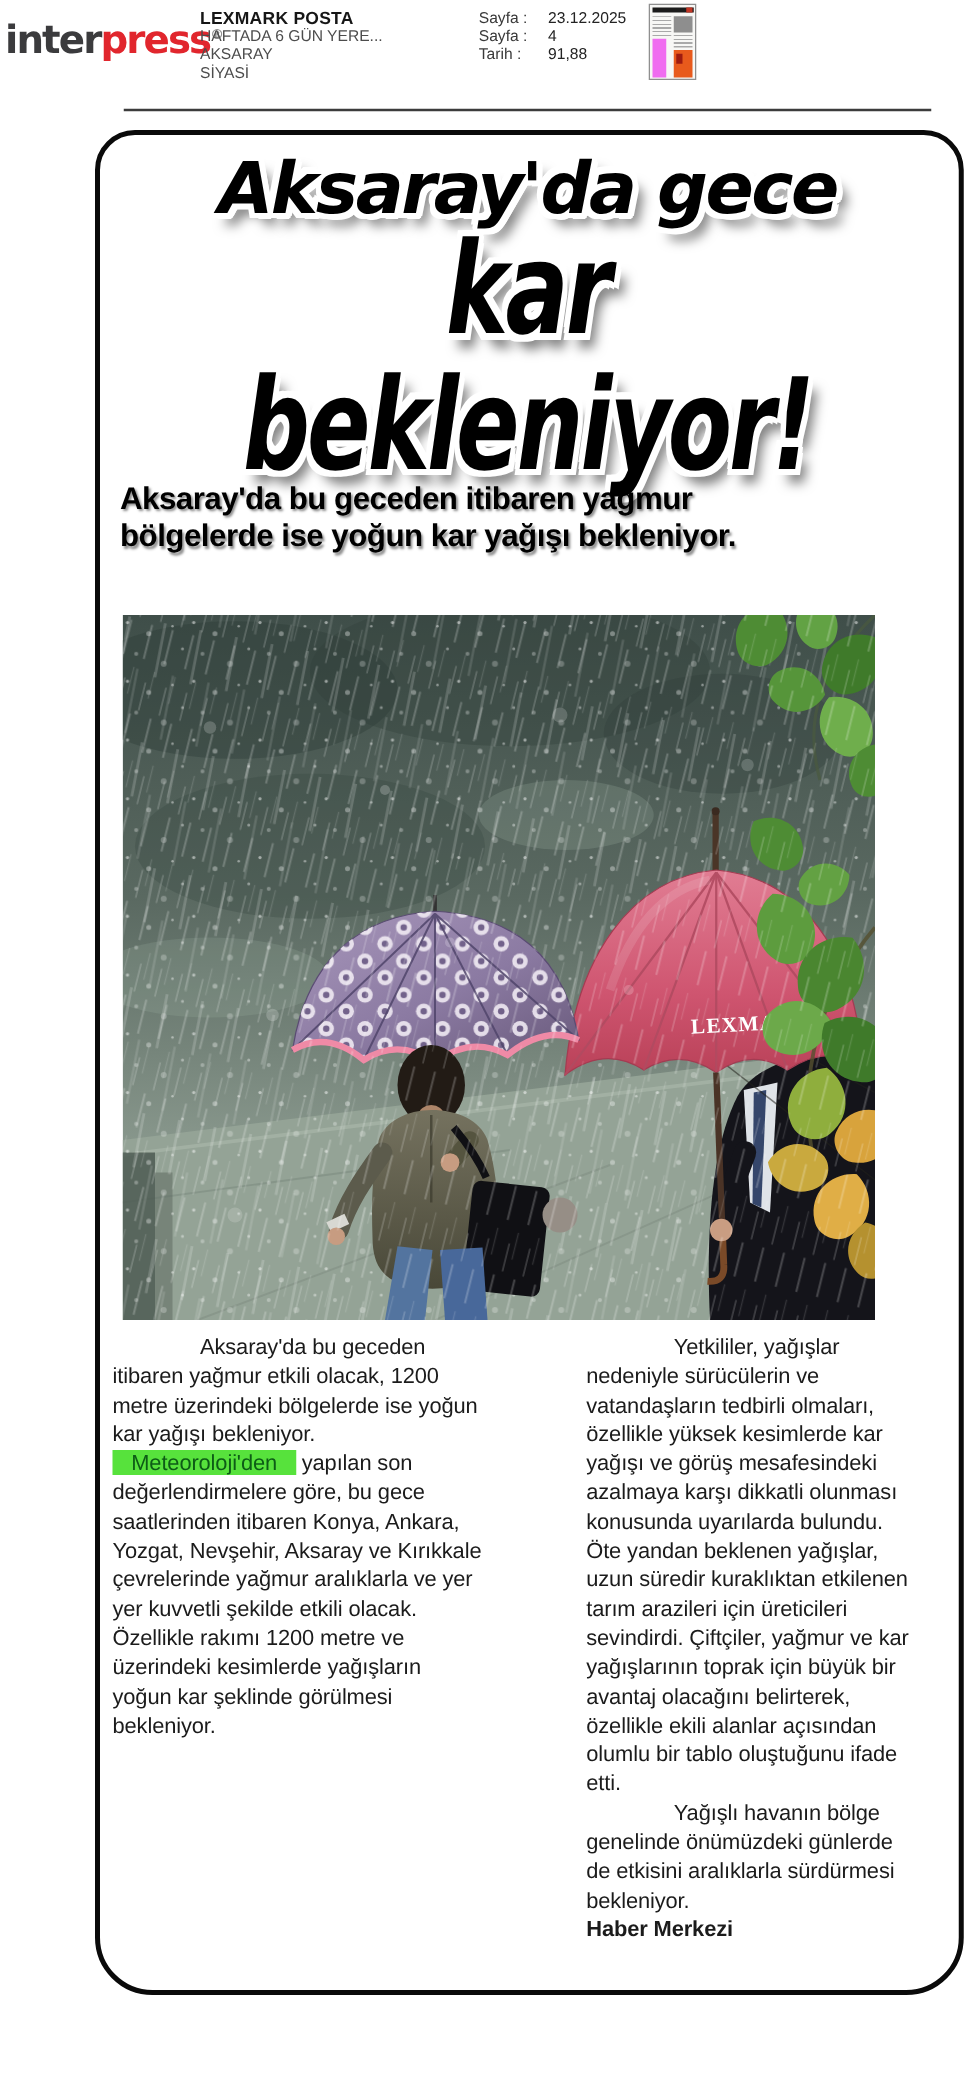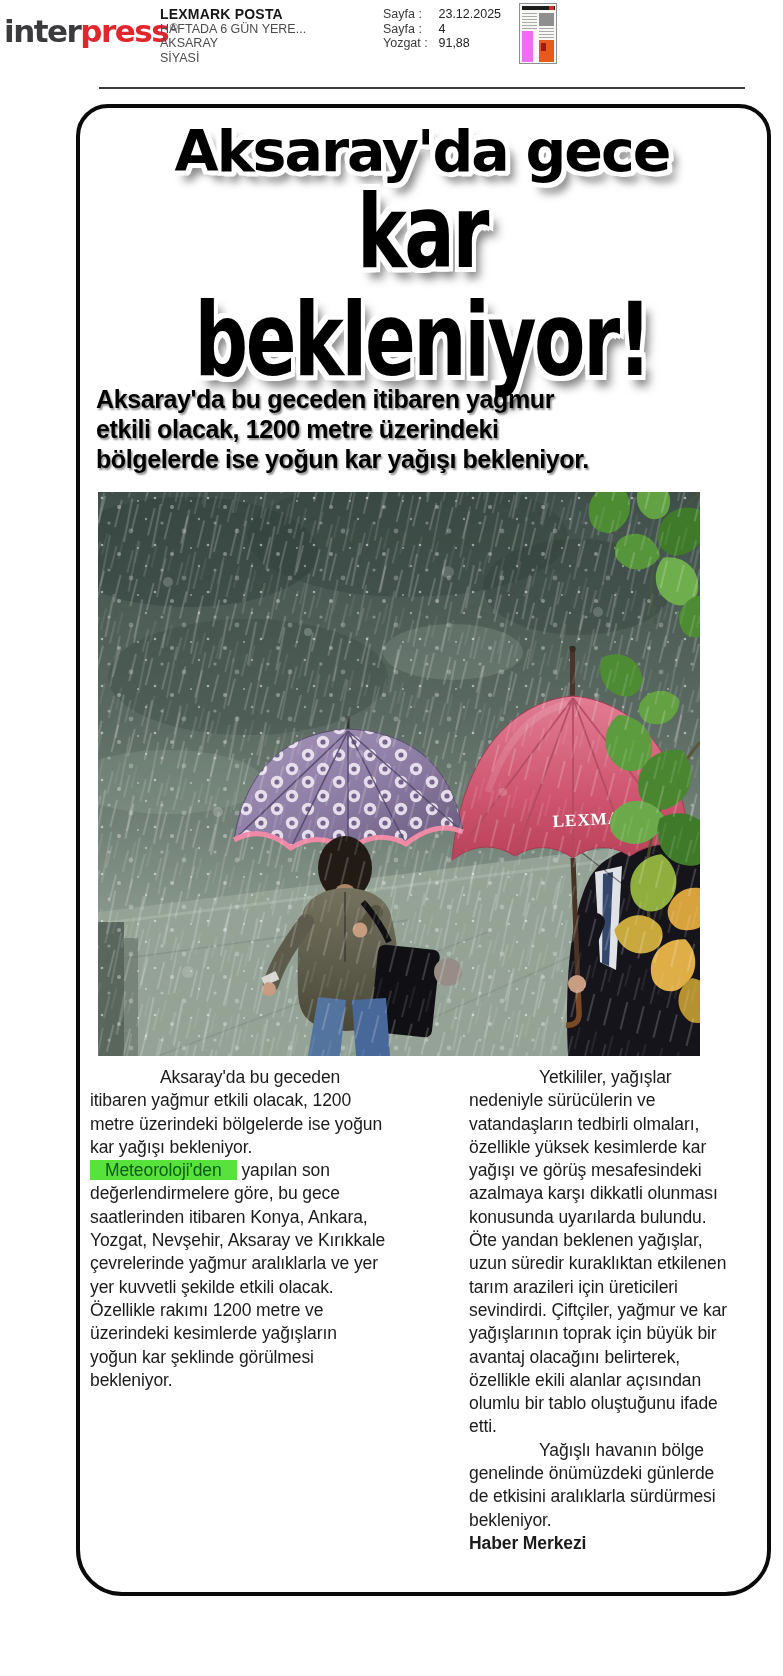--- a/index.html
+++ b/index.html
@@ -36,21 +36,21 @@
   .thumb .org .ad{position:absolute;left:2px;top:3px;width:5px;height:8px;background:#9e1b10;}
 
   .hr-top{position:absolute;left:99px;top:87px;width:646px;height:0;border-top:2px solid #3c3c3c;}
 
   
   .artbox{position:absolute;left:76px;top:104px;width:687px;height:1484px;background:#fff;
           border:4px solid #0a0a0a;border-radius:32px 32px 46px 46px;}
 
   
   .headline{position:absolute;left:86px;top:118px;width:672px;text-align:center;
-            font-family:"DejaVu Sans",sans-serif;font-weight:bold;color:#000;}
+            font-family:"DejaVu Sans",sans-serif;font-weight:bold;color:#000;font-style:italic;}
   .hl-small{font-size:57px;line-height:67px;letter-spacing:-2px;
     text-shadow:-4px -4px 0 #fff,4px -4px 0 #fff,-4px 4px 0 #fff,4px 4px 0 #fff,
                 -4px 0 0 #fff,4px 0 0 #fff,0 -4px 0 #fff,0 4px 0 #fff,
                 -3px -5px 0 #fff,3px 5px 0 #fff,5px 3px 0 #fff,-5px -3px 0 #fff,
                 8px 10px 9px rgba(0,0,0,.5);}
   .hl-big{font-size:96px;line-height:102px;letter-spacing:-3px;}
   .hl-big .squeeze{display:inline-block;transform:scale(.78,1.06);transform-origin:50% 60%;
     text-shadow:-5px -5px 0 #fff,5px -5px 0 #fff,-5px 5px 0 #fff,5px 5px 0 #fff,
                 -5px 0 0 #fff,5px 0 0 #fff,0 -5px 0 #fff,0 5px 0 #fff,
                 9px 11px 10px rgba(0,0,0,.5);}
@@ -92,21 +92,21 @@
   <div class="meta">
     <div class="row">
       <span class="lab">Sayfa :</span>
       <span class="val">23.12.2025</span>
     </div>
     <div class="row">
       <span class="lab">Sayfa :</span>
       <span class="val">4</span>
     </div>
     <div class="row">
-      <span class="lab">Yozgat :</span>
+      <span class="lab">Tarih :</span>
       <span class="val">91,88</span>
     </div>
   </div>
 
   <div class="thumb">
     <div class="bar"></div>
     <div class="chip"></div>
     <div class="lines la"></div>
     <div class="img"></div>
     <div class="lines lb"></div>
@@ -120,21 +120,20 @@
 
   <div class="artbox"></div>
 
   <div class="headline">
     <div class="hl-small">Aksaray'da gece</div>
     <div class="hl-big"><span class="squeeze">kar bekleniyor!</span></div>
   </div>
 
   <div class="subhead">
     <div>Aksaray'da bu geceden itibaren yağmur</div>
-    <div>etkili olacak, 1200 metre üzerindeki</div>
     <div>bölgelerde ise yoğun kar yağışı bekleniyor.</div>
   </div>
 
   <div class="photo">
     <svg width="602" height="564" viewBox="0 0 602 564" xmlns="http://www.w3.org/2000/svg">
       <defs>
         <linearGradient id="bgGrad" x1="0" y1="0" x2="0" y2="1">
           <stop offset="0" stop-color="#3f4e49"></stop>
             <stop offset=".4" stop-color="#5a6961"></stop>
           <stop offset=".62" stop-color="#76857b"></stop>

